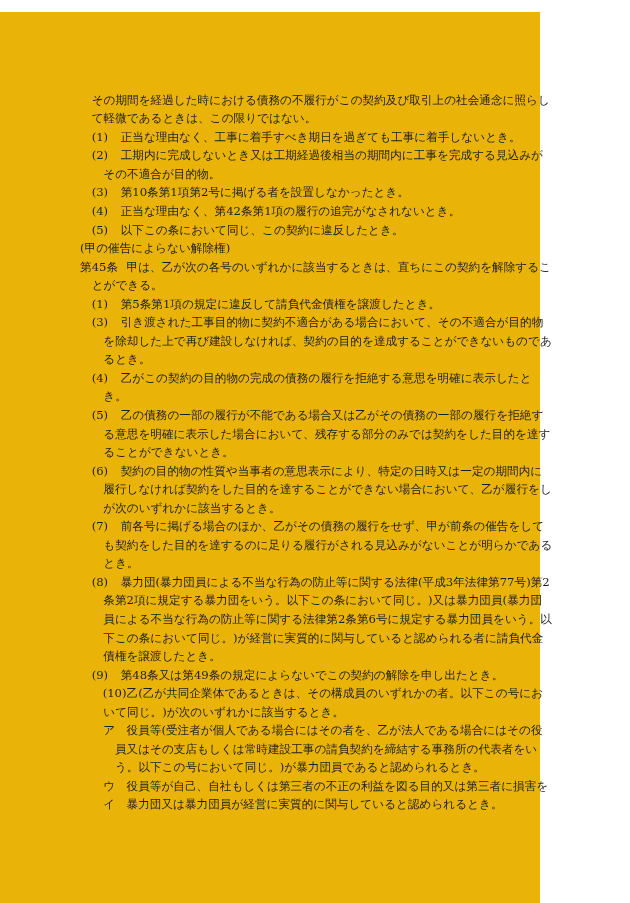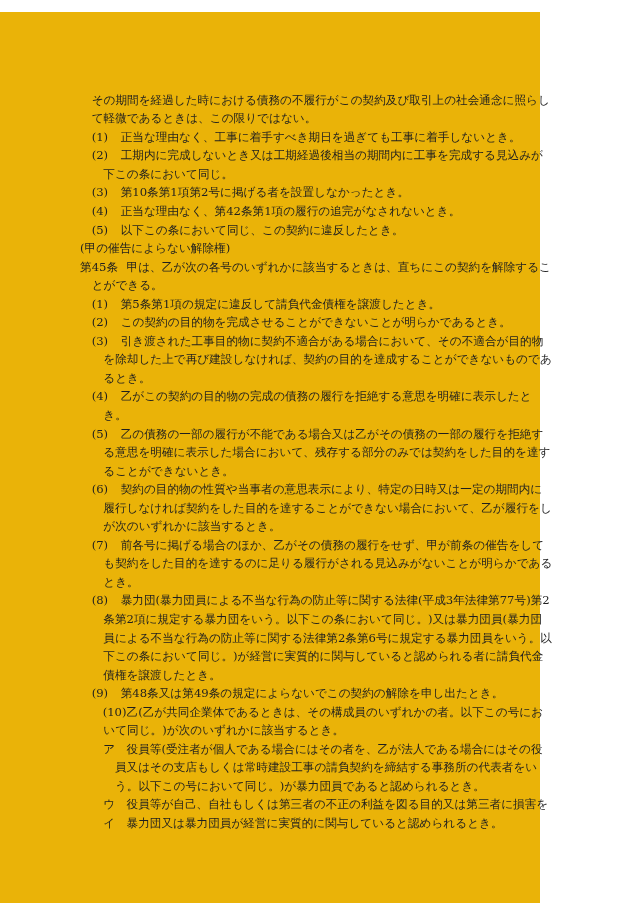--- a/index.html
+++ b/index.html
@@ -32,21 +32,21 @@
 
     <div>
       <div class="l i1">その期間を経過した時における債務の不履行がこの契約及び取引上の社会通念に照らし</div>
       <div class="l i1">て軽微であるときは、この限りではない。</div>
 
       <div>
         <div class="l i1"><span class="lab w25">(1)</span><span>正当な理由なく、工事に着手すべき期日を過ぎても工事に着手しないとき。</span></div>
       </div>
       <div>
         <div class="l i1"><span class="lab w25">(2)</span><span>工期内に完成しないとき又は工期経過後相当の期間内に工事を完成する見込みが</span></div>
-        <div class="l i2">下この条において同じ。</div>
+        <div class="l i2">その不適合が目的物。</div>
       </div>
       <div>
         <div class="l i1"><span class="lab w25">(3)</span><span>第10条第1項第2号に掲げる者を設置しなかったとき。</span></div>
       </div>
       <div>
         <div class="l i1"><span class="lab w25">(4)</span><span>正当な理由なく、第42条第1項の履行の追完がなされないとき。</span></div>
       </div>
       <div>
         <div class="l i1"><span class="lab w25">(5)</span><span>以下この条において同じ、この契約に違反したとき。</span></div>
       </div>
@@ -54,23 +54,20 @@
 
     <div>
       <div class="l i0">(甲の催告によらない解除権)</div>
       <div class="l i0"><span class="lab w4">第45条</span><span>甲は、乙が次の各号のいずれかに該当するときは、直ちにこの契約を解除するこ</span></div>
       <div class="l i1">とができる。</div>
 
       <div>
         <div class="l i1"><span class="lab w25">(1)</span><span>第5条第1項の規定に違反して請負代金債権を譲渡したとき。</span></div>
       </div>
 
-      <div>
-        <div class="l i1"><span class="lab w25">(2)</span><span>この契約の目的物を完成させることができないことが明らかであるとき。</span></div>
-      </div>
 
       <div>
         <div class="l i1"><span class="lab w25">(3)</span><span>引き渡された工事目的物に契約不適合がある場合において、その不適合が目的物</span></div>
         <div class="l i2">を除却した上で再び建設しなければ、契約の目的を達成することができないものであ</div>
         <div class="l i2">るとき。</div>
       </div>
 
       <div>
         <div class="l i1"><span class="lab w25">(4)</span><span>乙がこの契約の目的物の完成の債務の履行を拒絶する意思を明確に表示したと</span></div>
         <div class="l i2">き。</div>

